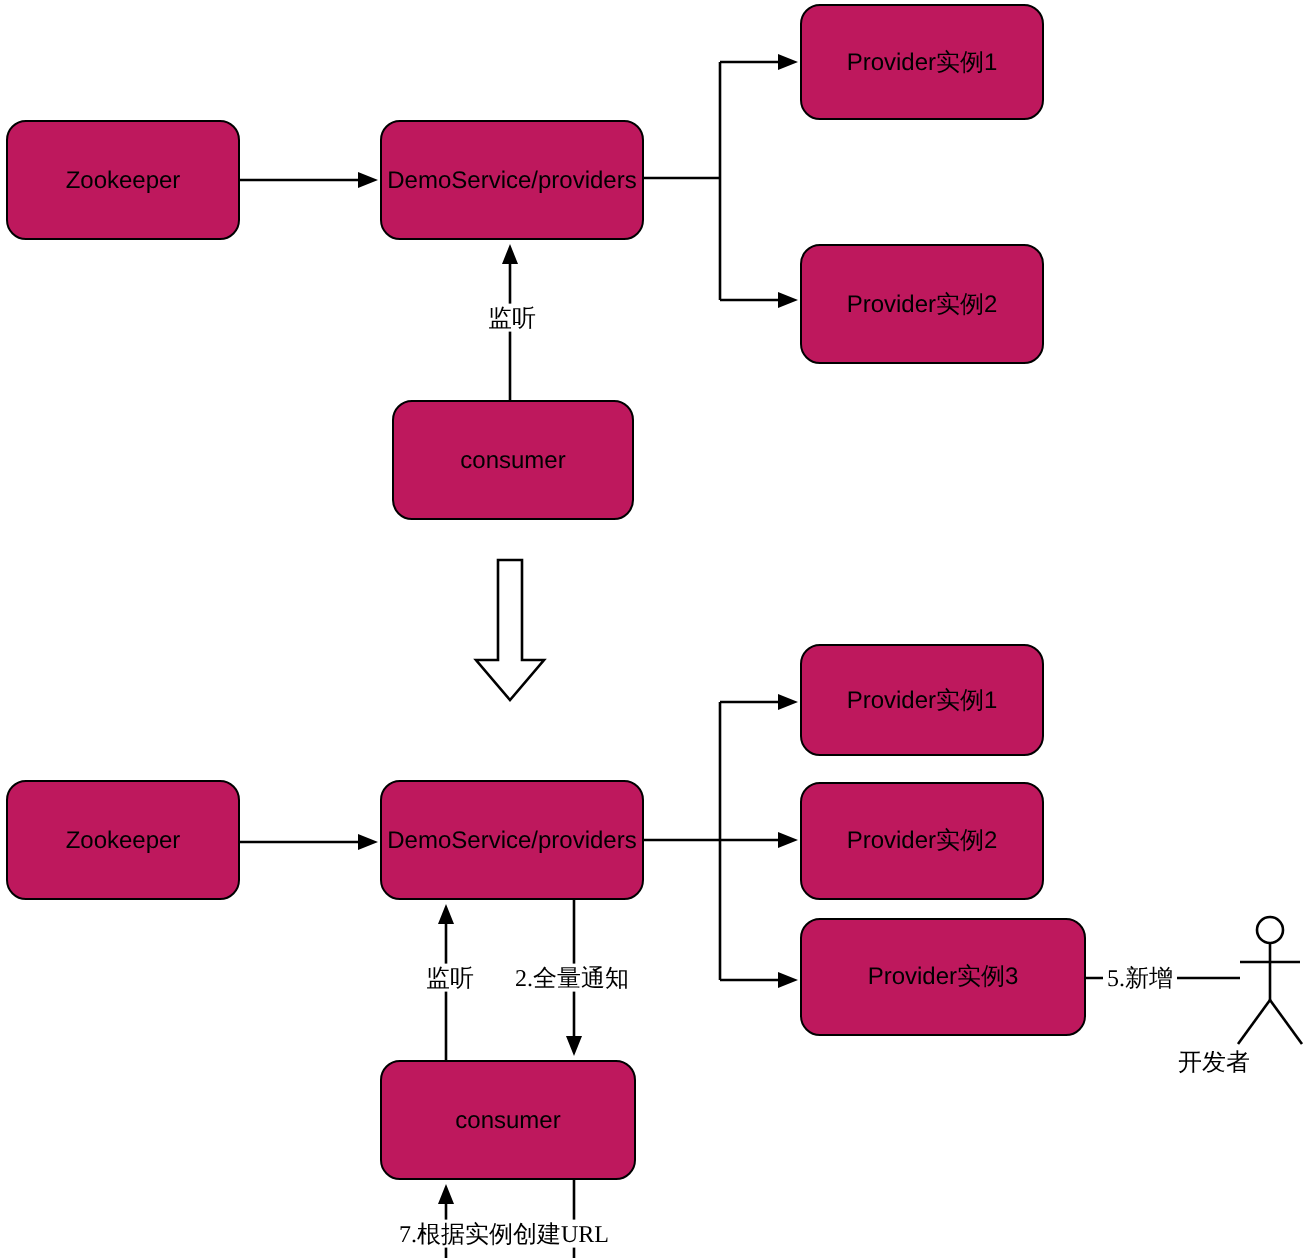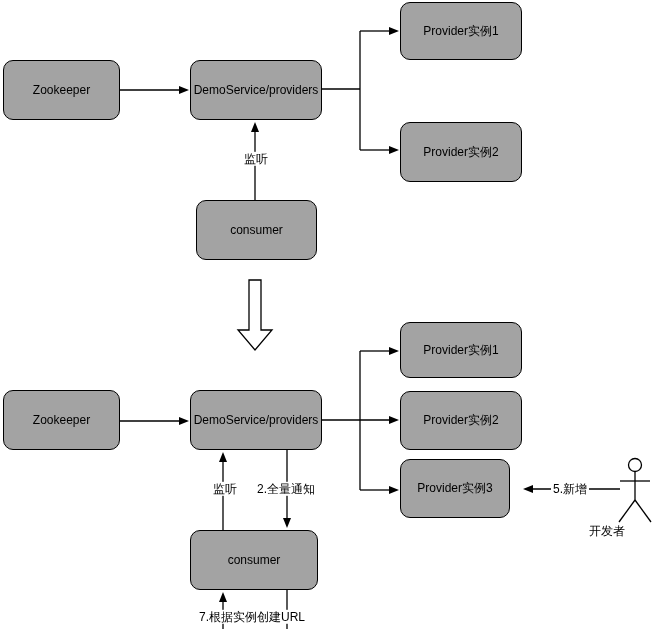--- a/index.html
+++ b/index.html
@@ -9,35 +9,36 @@
     background:#ffffff;
     font-family:"Liberation Sans",sans-serif;
     font-size:12px;
     color:#000000;
     overflow:hidden;
   }
   svg.wires{position:absolute;left:0;top:0;width:654px;height:629px;}
   .node{
     position:absolute;
     box-sizing:border-box;
-    background:#a3a3a3;
+    background:#be185d;
     border:1.3px solid #000000;
     border-radius:10px;
     display:flex;align-items:center;justify-content:center;
     text-align:center;
     white-space:nowrap;
     line-height:1.2;
   }
   .edge-label{
     position:absolute;
     transform:translate(-50%,-50%);
     background:#ffffff;
     padding:0 2px;
     white-space:nowrap;
     line-height:1.2;
+    font-family:Liberation Serif, serif;
   }
   .wire{stroke:#000000;stroke-width:1.3;fill:none;}
   .head{fill:#000000;stroke:none;}
   .hollow{fill:#ffffff;stroke:#000000;stroke-width:1.3;}
 </style>
 </head>
 <body>
 
 <div class="canvas">
 
@@ -135,21 +136,21 @@
   </div>
   <div class="node" style="left:190px;top:390px;width:132px;height:60px">
     <span>DemoService/providers</span>
   </div>
   <div class="node" style="left:400px;top:322px;width:122px;height:56px">
     <span>Provider实例1</span>
   </div>
   <div class="node" style="left:400px;top:391px;width:122px;height:59px">
     <span>Provider实例2</span>
   </div>
-  <div class="node" style="left:400px;top:459px;width:110px;height:59px">
+  <div class="node" style="left:400px;top:459px;width:143px;height:59px">
     <span>Provider实例3</span>
   </div>
   <div class="node" style="left:190px;top:530px;width:128px;height:60px">
     <span>consumer</span>
   </div>
 
   <div class="edge-label" style="left:256px;top:159px">监听</div>
   <div class="edge-label" style="left:225px;top:489px">监听</div>
   <div class="edge-label" style="left:286px;top:489px">2.全量通知</div>
   <div class="edge-label" style="left:570px;top:489px">5.新增</div>

